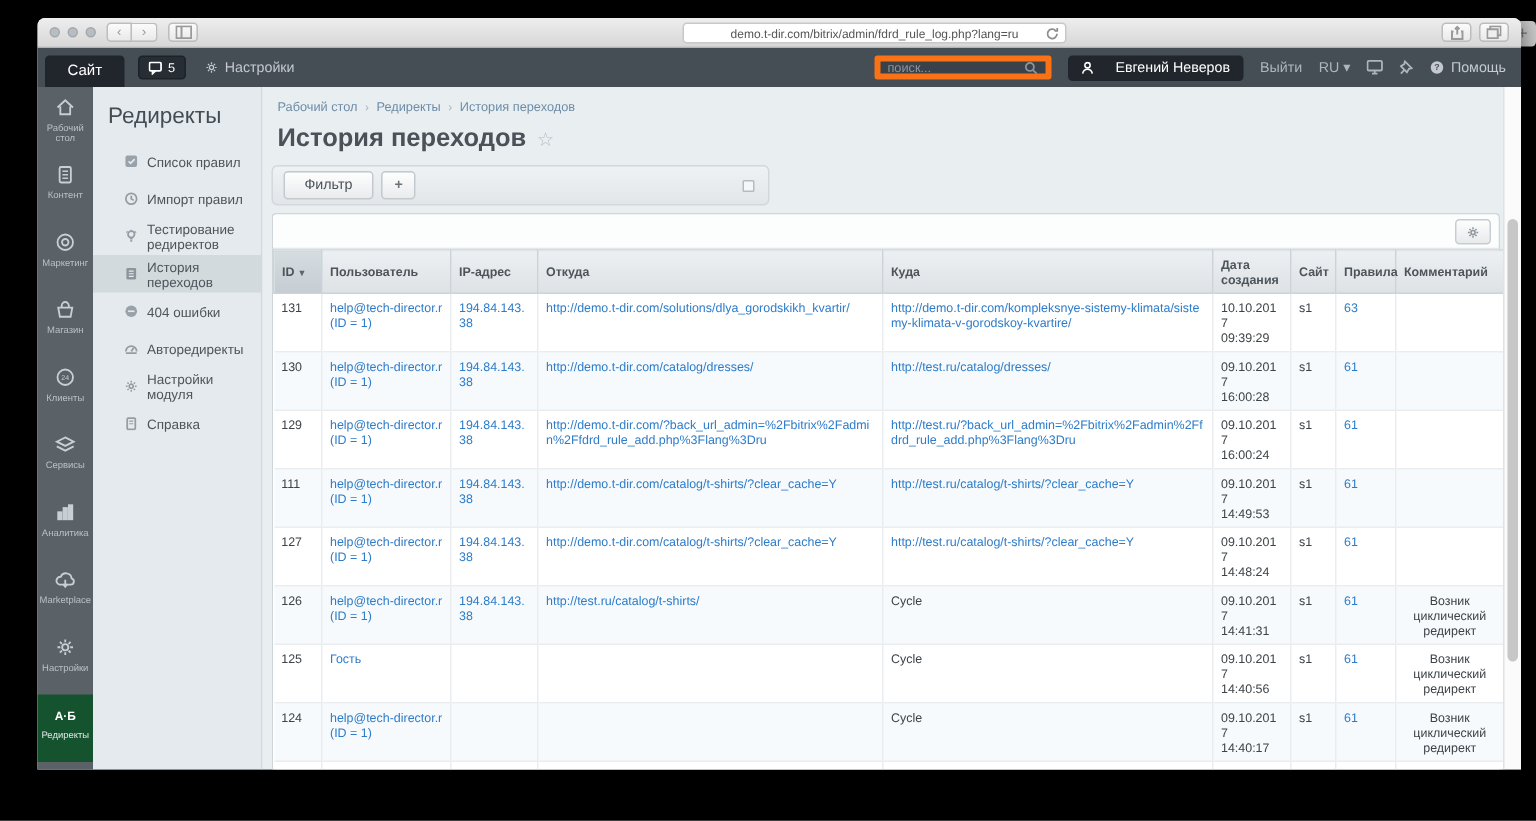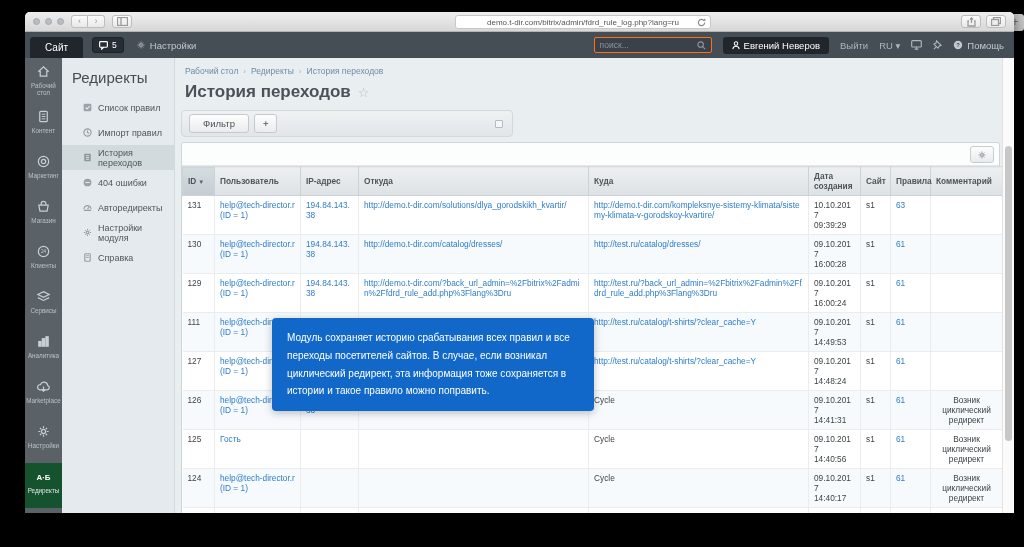--- a/index.html
+++ b/index.html
@@ -40,27 +40,27 @@
   
   .topbar { height:26px; background:#454d55; display:flex; align-items:flex-end; position:relative; }
   .tab { height:21px; line-height:21px; font-size:10px; padding:0 15px; border-radius:3px 3px 0 0; }
   .tab-site { background:#21262c; color:#fff; margin-left:5px; }
   .tab-admin { background:#f2f4f5; color:#333; }
   .topbar-mid { display:flex; align-items:center; height:100%; margin-left:9px; gap:12px; }
   .notif-btn { background:#272d34; border:1px solid #1d2227; border-radius:3px; color:#fff;
                font-size:8.5px; padding:2px 6px; display:flex; align-items:center; gap:4px; }
   .settings-link { color:#c3c9cf; font-size:9.5px; display:flex; align-items:center; gap:4px; }
   .topbar-right { margin-left:auto; display:flex; align-items:center; height:100%; gap:11px; padding-right:10px; }
-  .search-box { width:118px; height:16px; background:#3a4149; border:1px solid #f97316; border-radius:2px;
+  .search-box { width:118px; height:16px; background:#3a4149; border:4px solid #f97316; border-radius:2px;
                 display:flex; align-items:center; padding:0 5px; }
   .search-box input { flex:1; background:transparent; border:none; outline:none; color:#cfd4d9;
                       font-size:8.5px; font-family:inherit; width:90px; }
   .search-box input::placeholder { color:#8d949b; }
   .user-btn { background:#21262c; border-radius:3px; color:#fff; font-size:9.5px;
-              padding:3px 9px; display:flex; align-items:center; gap:4px; }
+              padding:3px 9px; display:flex; align-items:center; gap:15px; }
   .top-link { color:#aeb5bc; font-size:9.5px; }
   .help-link { color:#c3c9cf; font-size:9.5px; display:flex; align-items:center; gap:4px; }
   .ico { display:inline-flex; }
   .ico svg { stroke:currentColor; fill:none; stroke-width:1.3; }
 
   
   .main { display:flex; height:455px; }
 
   .rail { width:37px; background:#5a6268; flex-shrink:0; }
   .rail-item { height:45px; text-align:center; color:#b9c0c6; padding-top:6px; cursor:default; }
@@ -355,20 +355,29 @@
           </div>
           <div class="submenu-item">
             <span class="si">
               <svg viewBox="0 0 10 10" stroke="currentColor" fill="none" stroke-width="1.3">
                 <circle cx="5" cy="5" r="4"></circle>
                 <path d="M5 2.7V5l1.8 1.2"></path>
               </svg>
             </span>
                  <span>Импорт правил</span>
           </div>
+          <div class="submenu-item">
+            <span class="si">
+              <svg viewBox="0 0 10 10" stroke="currentColor" fill="none" stroke-width="1.3">
+                <circle cx="5" cy="3.6" r="2.4"></circle>
+                <path d="M4 6.8h2M4.3 8.5h1.4M5 0v.8M1.5 1.5l.7.7M8.5 1.5l-.7.7"></path>
+              </svg>
+            </span>
+                 <span>Тестирование редиректов</span>
+          </div>
           <div class="submenu-item active">
             <span class="si">
               <svg viewBox="0 0 10 10" stroke="currentColor" fill="none" stroke-width="1.3">
                 <rect x="1.4" y="0.8" width="7.2" height="8.4" rx="0.8" fill="#8d959c" stroke="none"></rect>
                 <path d="M3.2 3h3.6M3.2 5h3.6M3.2 7h3.6" stroke="#e5eaee" stroke-width="0.9"></path>
               </svg>
             </span>
                  <span>История переходов</span>
           </div>
           <div class="submenu-item">
@@ -594,20 +603,19 @@
                   <div>09.10.2017</div>
                 </td>
                 <td class="c-site">s1</td>
                 <td class="c-rule"><a href="#">61</a></td>
                 <td class="c-comm comm">Возник циклический редирект</td>
               </tr>
             </tbody>
         </table>
       </div>
 
-      <div class="tooltip">Модуль сохраняет историю срабатывания всех правил и все переходы посетителей сайтов. В случае, если возникал циклический редирект, эта информация тоже сохраняется в истории и такое правило можно поправить.</div>
     </div>
 
     <div class="scrollbar">
       <div class="thumb"></div>
     </div>
   </div>
 </div>
 
 </body></html>

